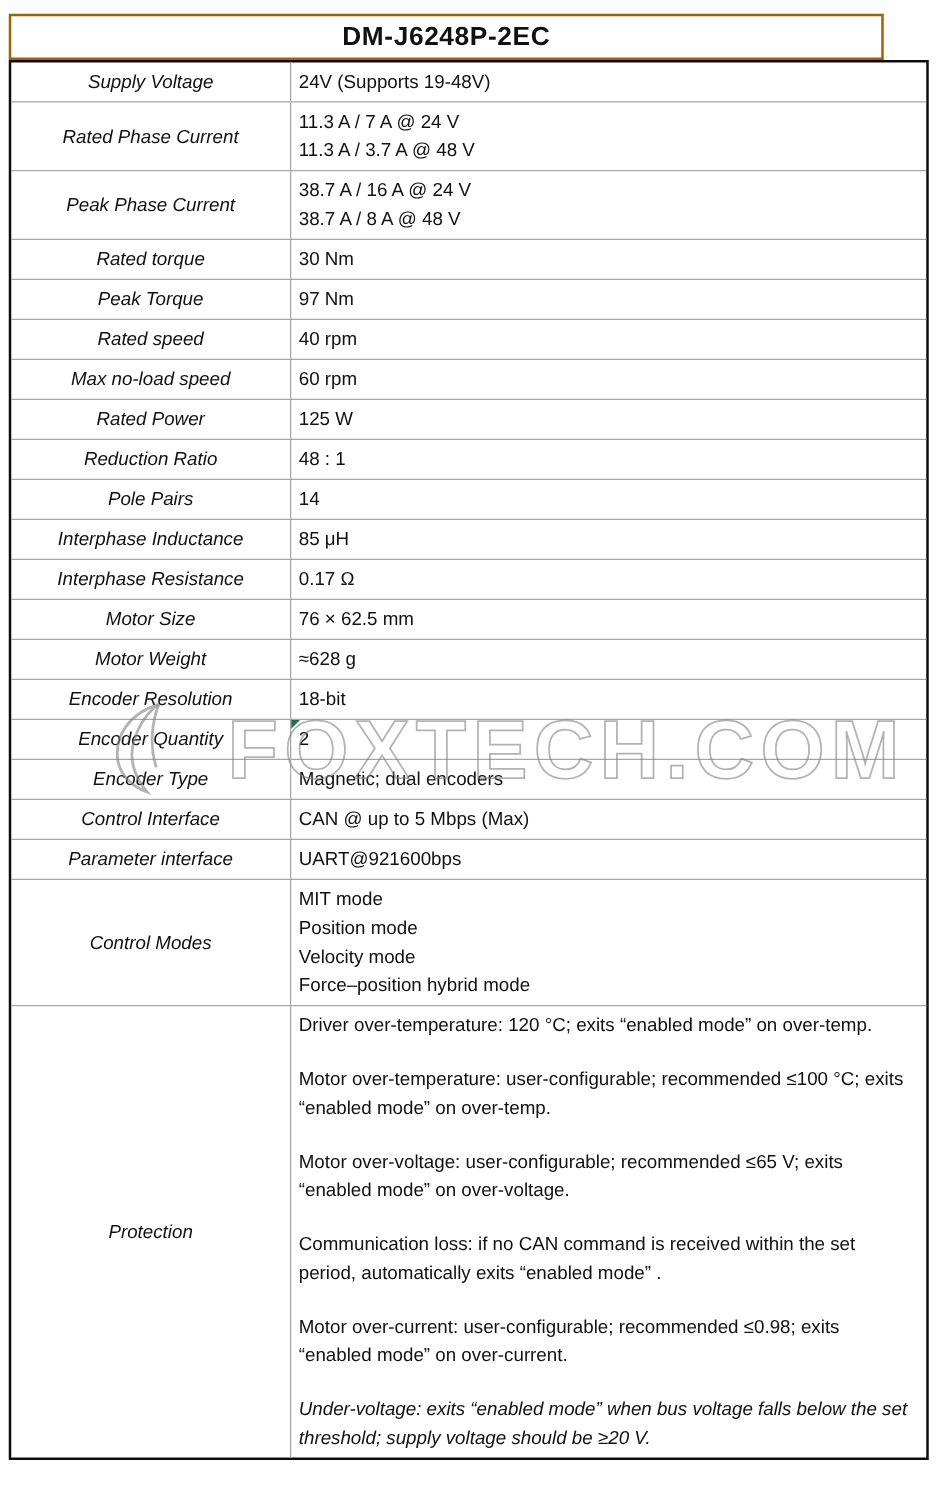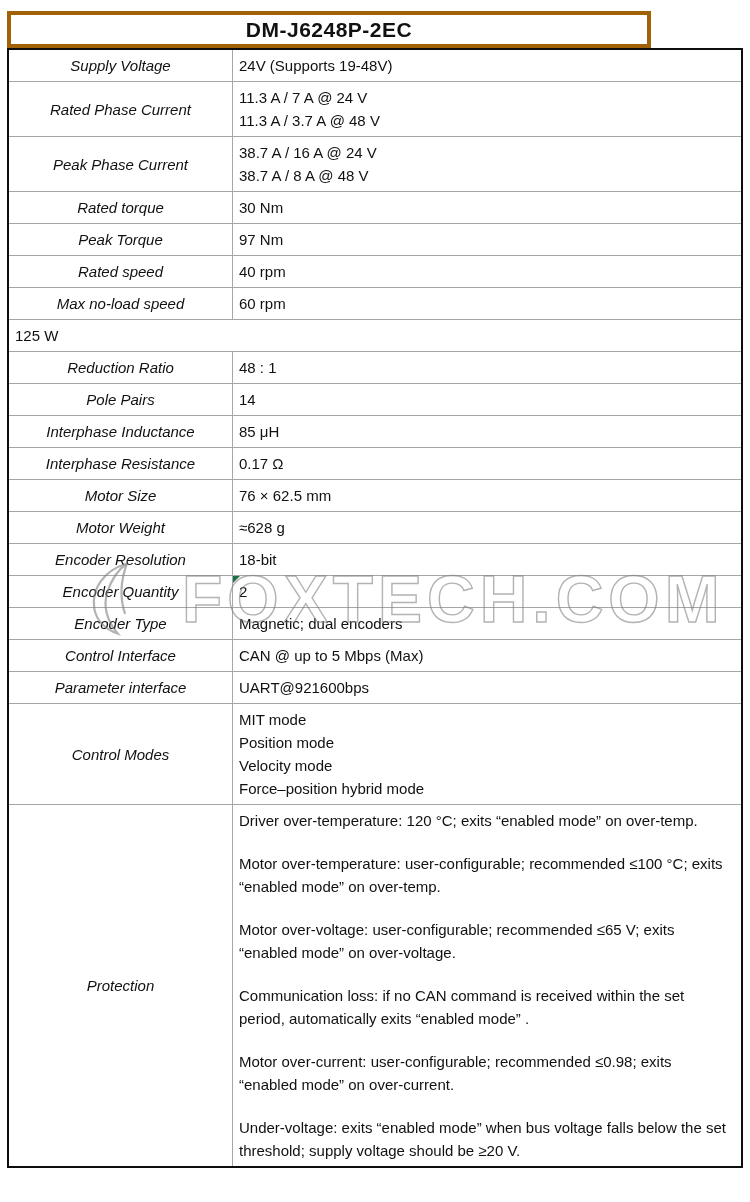--- a/index.html
+++ b/index.html
@@ -15,23 +15,23 @@
   .page {
     position: relative;
     width: 750px;
     height: 1202px;
     background: #ffffff;
   }
   .title-box {
     position: absolute;
     left: 7px;
     top: 11px;
-    width: 644px;
+    width: 700px;
     height: 37px;
-    border: 4px solid #a16207;
+    border: 2px solid #a16207;
     box-sizing: border-box;
     display: flex;
     align-items: center;
     justify-content: center;
   }
   .title {
     font-size: 21px;
     font-weight: 700;
     letter-spacing: 0.5px;
   }
@@ -69,21 +69,21 @@
     display: flex;
     flex-direction: column;
     justify-content: center;
     font-size: 15px;
     padding: 4px 10px 4px 6px;
     box-sizing: border-box;
     position: relative;
   }
   .line { line-height: 23px; }
   .paras .line { margin-bottom: 20px; }
-  .paras .line:last-child { margin-bottom: 0; }
+  .paras .line:last-child { margin-bottom: 0; font-style: italic; }
   .err-triangle {
     position: absolute;
     left: 0;
     top: 0;
     width: 0;
     height: 0;
     border-top: 7px solid #1e7145;
     border-right: 7px solid transparent;
   }
   .watermark {
@@ -160,20 +160,21 @@
           <div class="line">40 rpm</div>
         </div>
       </div>
       <div class="row">
         <div class="cell-label">Max no-load speed</div>
         <div class="cell-value">
           <div class="line">60 rpm</div>
         </div>
       </div>
       <div class="row">
+        <div class="cell-label">Rated Power</div>
         <div class="cell-value">
           <div class="line">125 W</div>
         </div>
       </div>
       <div class="row">
         <div class="cell-label">Reduction Ratio</div>
         <div class="cell-value">
           <div class="line">48 : 1</div>
         </div>
       </div>

